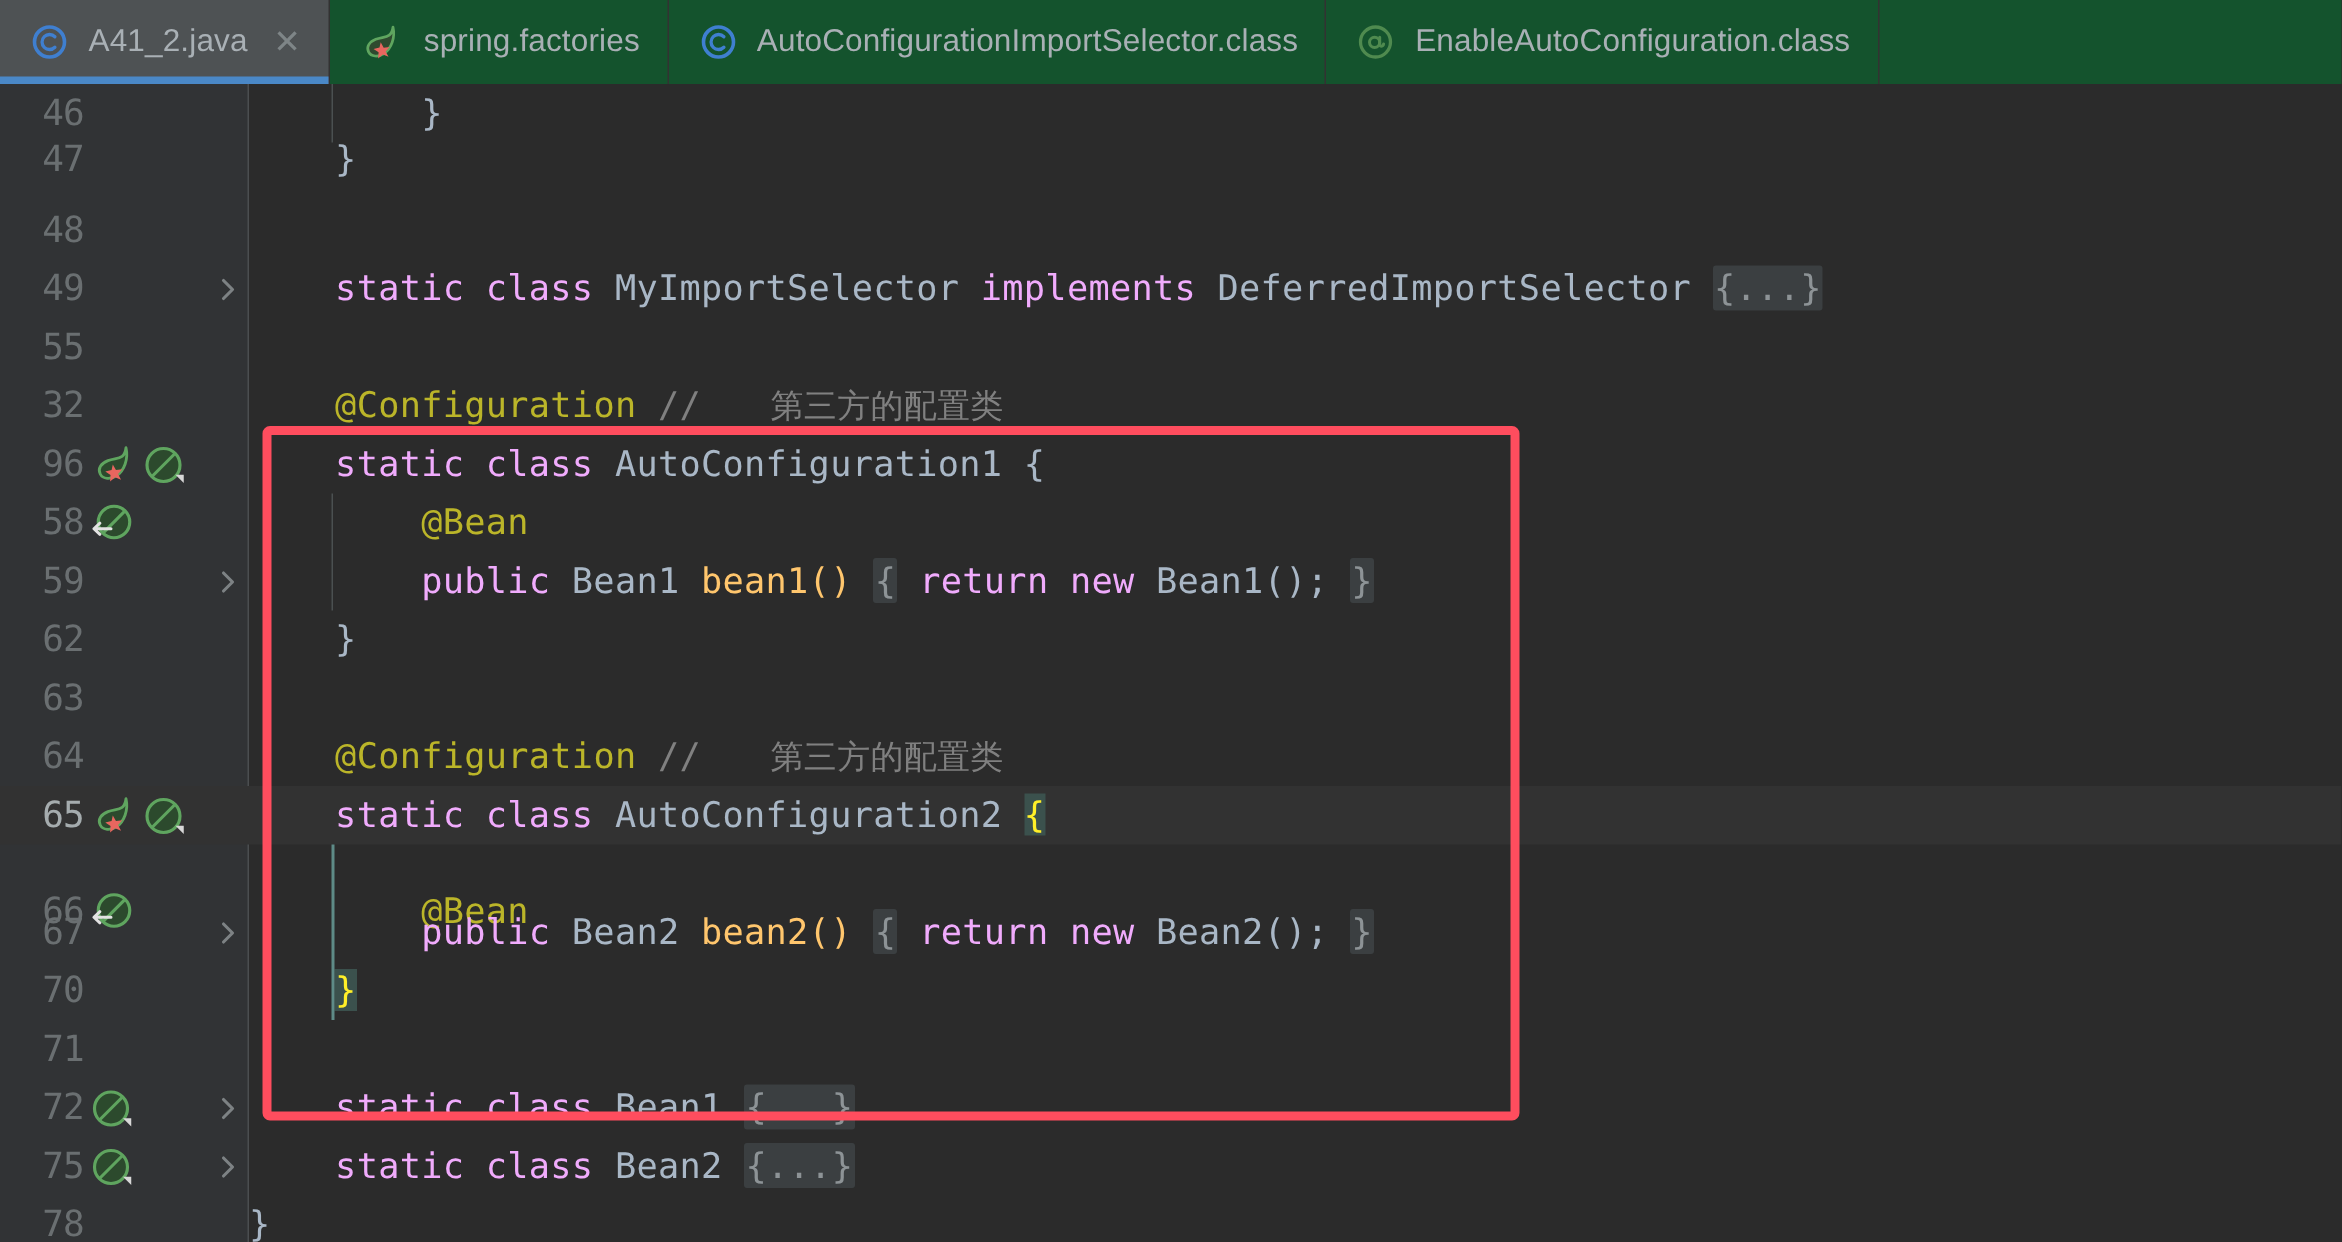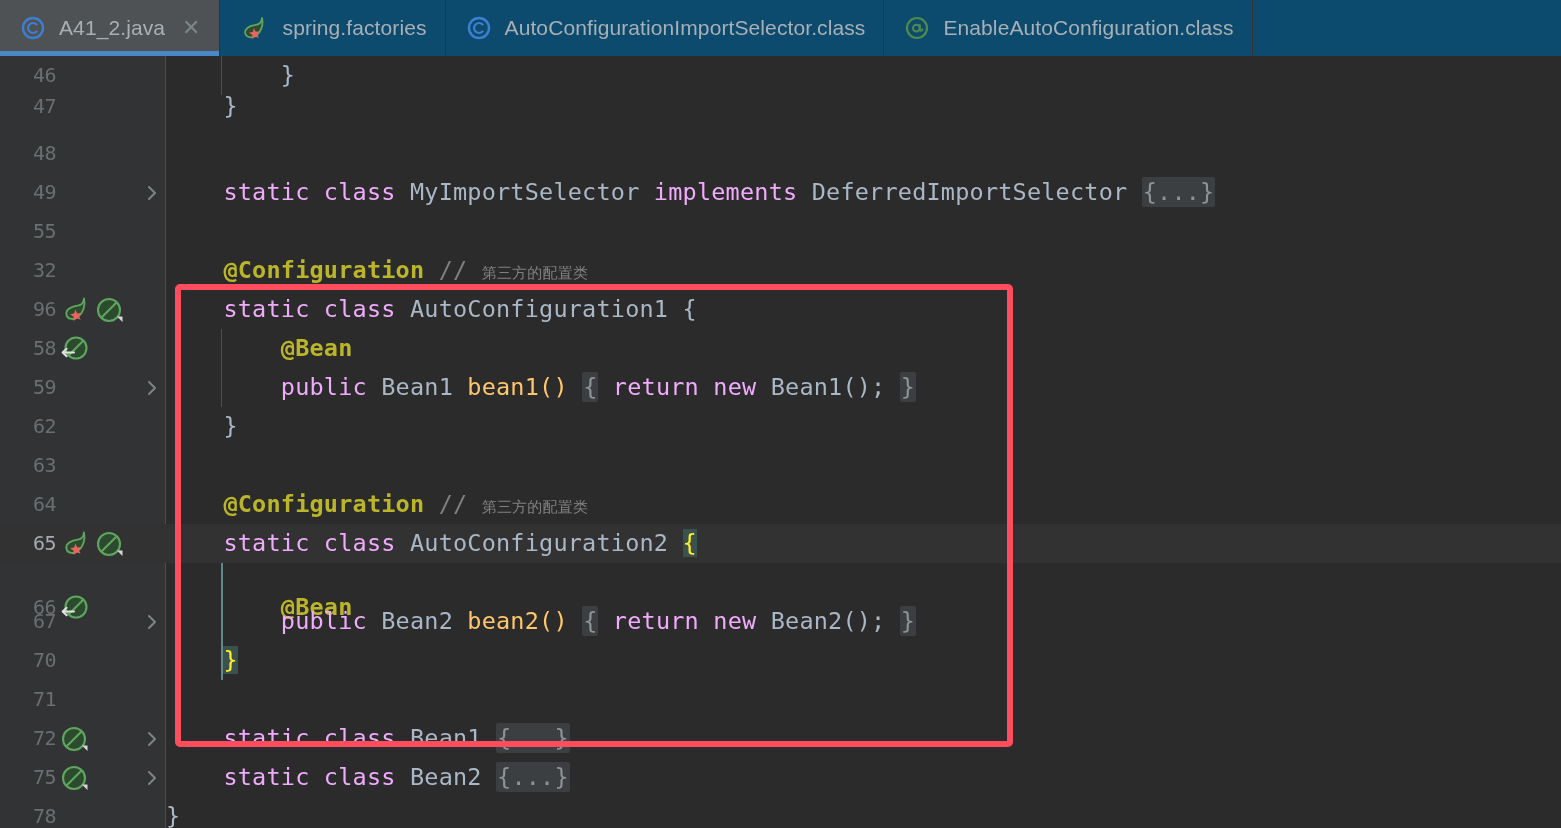--- a/index.html
+++ b/index.html
@@ -7,21 +7,21 @@
     width: 1561px; height: 828px;
     background: #2b2b2b;
     font-family: "DejaVu Sans Mono", "Liberation Mono", monospace;
     overflow: hidden;
   }
 
   
   #tabbar {
     position: absolute; left: 0; top: 0;
     width: 1561px; height: 56px;
-    background: #0c4a6e;
+    background: #14532d;
     display: flex; align-items: stretch;
   }
   .tab {
     position: relative;
     display: flex; align-items: center;
     gap: 13px;
     padding: 0 18px 0 20px;
     height: 56px;
     font-family: "Liberation Sans", sans-serif;
     font-size: 21px;
@@ -71,21 +71,21 @@
   .row { position: absolute; left: 0; width: 1561px; height: 39px; }
   .row.curline .curbg {
     position: absolute; left: 0; top: 0; width: 1561px; height: 39px;
     background: #323232;
   }
   .lineno {
     position: absolute; left: 0; top: 0;
     width: 56px; height: 39px;
     text-align: right;
     font-family: "DejaVu Sans Mono", monospace;
-    font-size: 20px; color: #6a6f71;
+    font-size: 24px; color: #6a6f71;
     line-height: 39px;
     letter-spacing: -0.5px;
   }
   .row.curline .lineno { color: #a5acae; }
 
   .gicons {
     position: absolute; left: 60px; top: 0;
     height: 39px; display: flex; align-items: center; gap: 3px;
   }
   .chev {
@@ -99,25 +99,25 @@
     height: 39px; line-height: 39px;
     font-family: "DejaVu Sans Mono", monospace;
     font-size: 23.5px;
     white-space: pre;
     letter-spacing: 0.2px;
   }
 
   
   .kw   { color: #f0abfc; }
   .typ  { color: #a9b7c6; }
-  .ann  { color: #bbb529; font-weight: bold; }
+  .ann  { color: #bbb529; }
   .mth  { color: #ffc66d; }
   .pun  { color: #a9b7c6; }
   .cmt  { color: #808080; }
-  .cmt-cn { color: #808080; font-family: "DejaVu Sans", sans-serif; font-size: 15px; }
+  .cmt-cn { color: #808080; font-family: "DejaVu Sans", sans-serif; font-size: 22px; margin-left: 32px; }
   .fold {
     background: #3b3f41; color: #8d9396;
     border-radius: 2px; padding: 1px 1px;
   }
   .brace-hl { background: #3b514d; color: #ffef28; }
 
   
   .iguide {
     position: absolute; width: 1px; background: #4b5051;
   }

